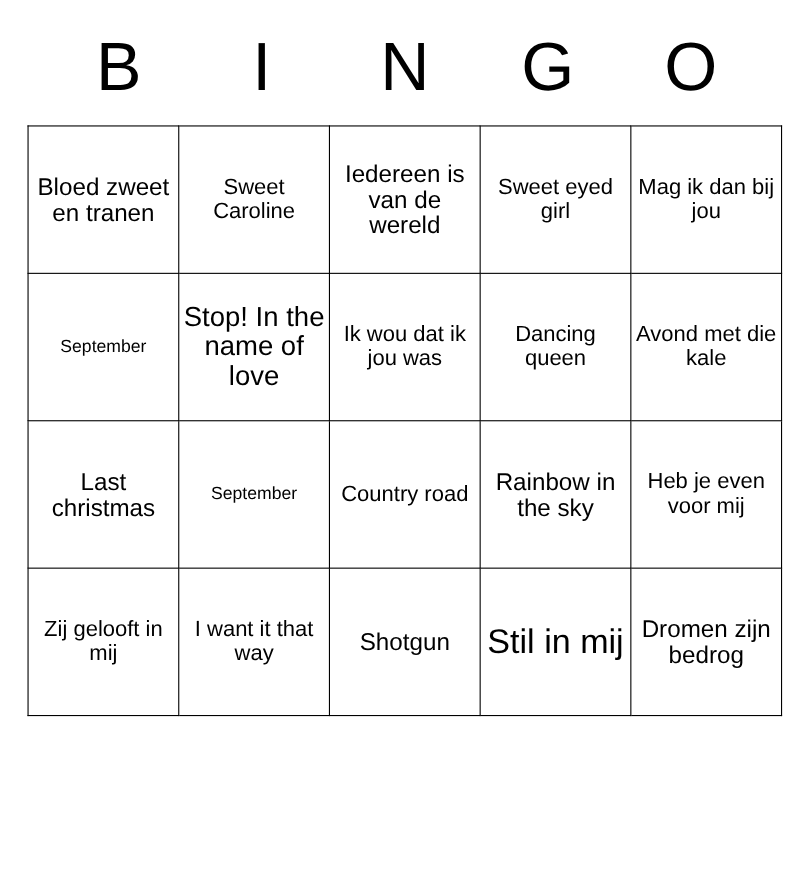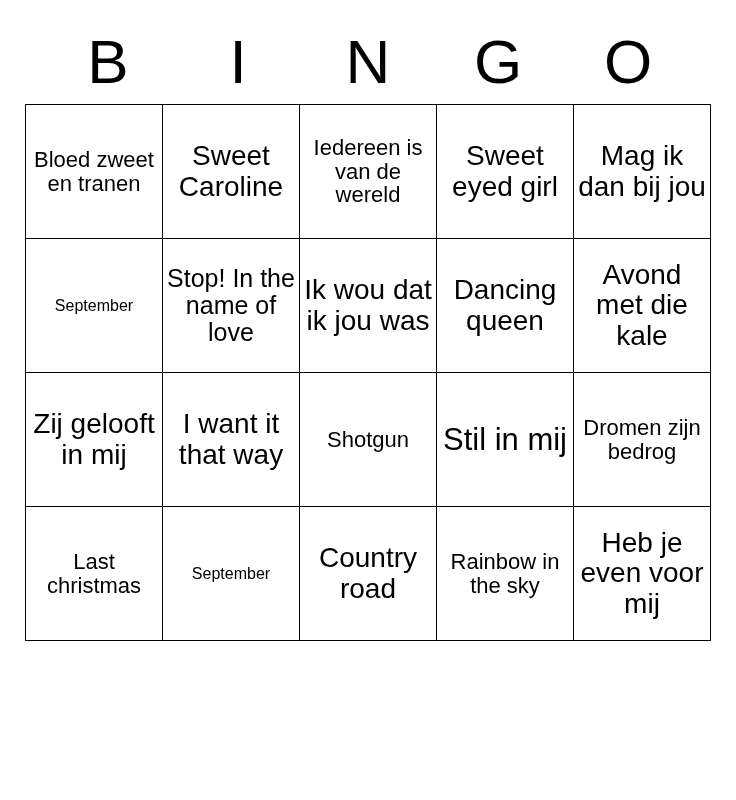--- a/index.html
+++ b/index.html
@@ -32,39 +32,39 @@
     text-align: center;
     font-size: 62px;
     line-height: 72px;
     font-weight: normal;
     font-family: "Liberation Sans", sans-serif;
     color: #000000;
     letter-spacing: 0px;
   }
   .grid {
     width: 650px;
-    margin: 6px auto 0 auto;
+    margin: 16px auto 0 auto;
     border-collapse: collapse;
     table-layout: fixed;
   }
   .grid td {
     border: 1px solid #000000;
     width: 130px;
     height: 129px;
     padding: 2px 3px;
     text-align: center;
     vertical-align: middle;
     font-family: "Liberation Sans", sans-serif;
     color: #000000;
     line-height: 1.08;
     overflow: hidden;
     word-wrap: break-word;
   }
   .fs-xl { font-size: 31px; }
-  .fs-lg { font-size: 28px; }
+  .fs-lg { font-size: 20px; }
   .fs-md { font-size: 22px; }
   .fs-sm { font-size: 25px; }
   .fs-xs { font-size: 16px; }
 </style>
 </head>
 <body>
 
 <div class="card">
 
   <div class="header">
@@ -85,29 +85,29 @@
         <td class="fs-lg">Mag ik dan bij jou</td>
       </tr>
       <tr>
         <td class="fs-xs">September</td>
         <td class="fs-sm">Stop! In the name of love</td>
         <td class="fs-lg">Ik wou dat ik jou was</td>
         <td class="fs-lg">Dancing queen</td>
         <td class="fs-lg">Avond met die kale</td>
       </tr>
       <tr>
+        <td class="fs-md">Last christmas</td>
+        <td class="fs-xs">September</td>
+        <td class="fs-lg">Country road</td>
+        <td class="fs-md">Rainbow in the sky</td>
+        <td class="fs-lg">Heb je even voor mij</td>
+      </tr>
+      <tr>
         <td class="fs-lg">Zij gelooft in mij</td>
         <td class="fs-lg">I want it that way</td>
         <td class="fs-md">Shotgun</td>
         <td class="fs-xl">Stil in mij</td>
         <td class="fs-md">Dromen zijn bedrog</td>
-      </tr>
-      <tr>
-        <td class="fs-md">Last christmas</td>
-        <td class="fs-xs">September</td>
-        <td class="fs-lg">Country road</td>
-        <td class="fs-md">Rainbow in the sky</td>
-        <td class="fs-lg">Heb je even voor mij</td>
       </tr>
     </tbody>
   </table>
 
 </div>
 
 </body></html>

